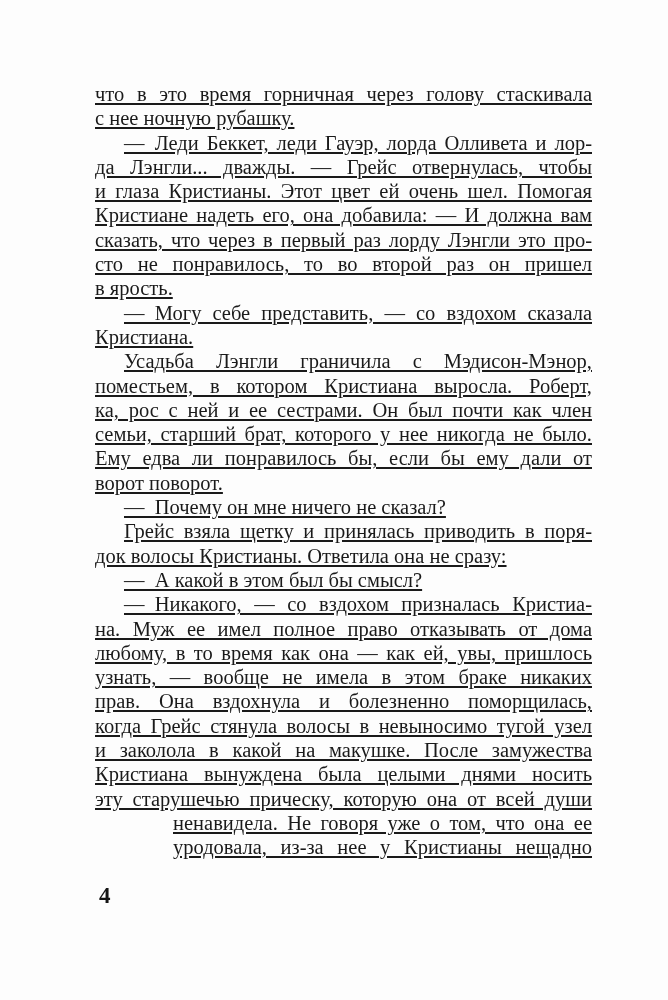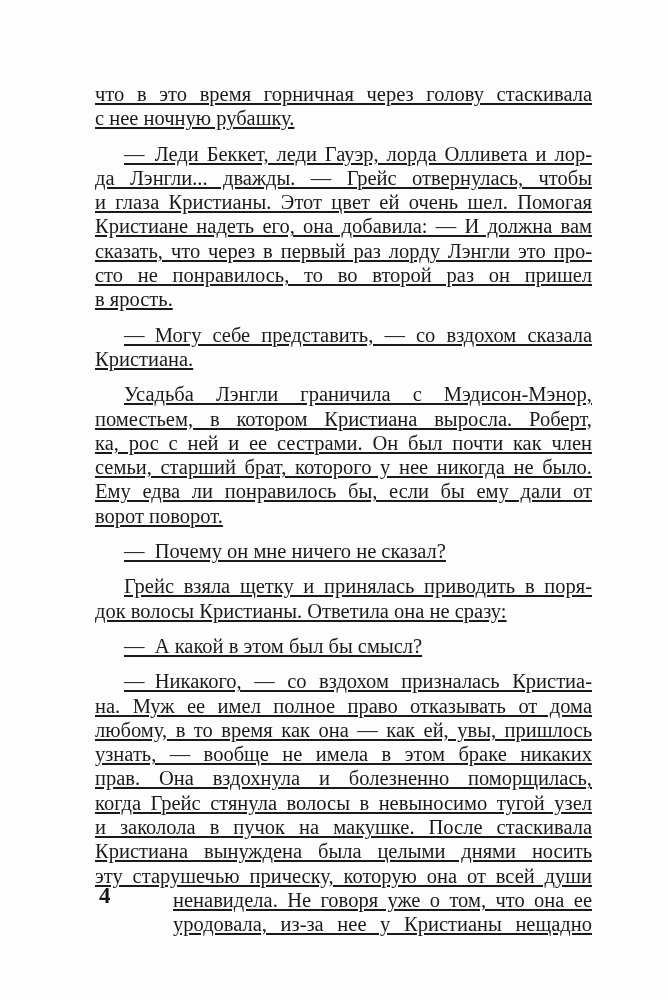--- a/index.html
+++ b/index.html
@@ -31,21 +31,20 @@
     text-align: justify;
     text-align-last: justify;
     text-decoration: underline;
   }
   .ln.e {
     text-align: left;
     text-align-last: left;
   }
   .ln.i {
     padding-left: 29px;
-    margin-top: 11px;
   }
   .ln.w {
     margin-left: 78px;
   }
   .pageno {
     position: absolute;
     left: 99px;
     top: 884px;
     font-size: 23px;
     font-weight: bold;
@@ -79,19 +78,19 @@
       <div class="ln e i">— Почему он мне ничего не сказал?</div>
       <div class="ln j i">Грейс взяла щетку и принялась приводить в поря-</div>
       <div class="ln e">док волосы Кристианы. Ответила она не сразу:</div>
       <div class="ln e i">— А какой в этом был бы смысл?</div>
       <div class="ln j i">— Никакого, — со вздохом призналась Кристиа-</div>
       <div class="ln j">на. Муж ее имел полное право отказывать от дома</div>
       <div class="ln j">любому, в то время как она — как ей, увы, пришлось</div>
       <div class="ln j">узнать, — вообще не имела в этом браке никаких</div>
       <div class="ln j">прав. Она вздохнула и болезненно поморщилась,</div>
       <div class="ln j">когда Грейс стянула волосы в невыносимо тугой узел</div>
-      <div class="ln j">и заколола в пучок на макушке. После стаскивала</div>
+      <div class="ln j">и заколола в какой на макушке. После замужества</div>
       <div class="ln j">Кристиана вынуждена была целыми днями носить</div>
       <div class="ln j">эту старушечью прическу, которую она от всей души</div>
       <div class="ln j w">ненавидела. Не говоря уже о том, что она ее</div>
       <div class="ln j w">уродовала, из-за нее у Кристианы нещадно</div>
     </div>
 </div>
 
 </body></html>

